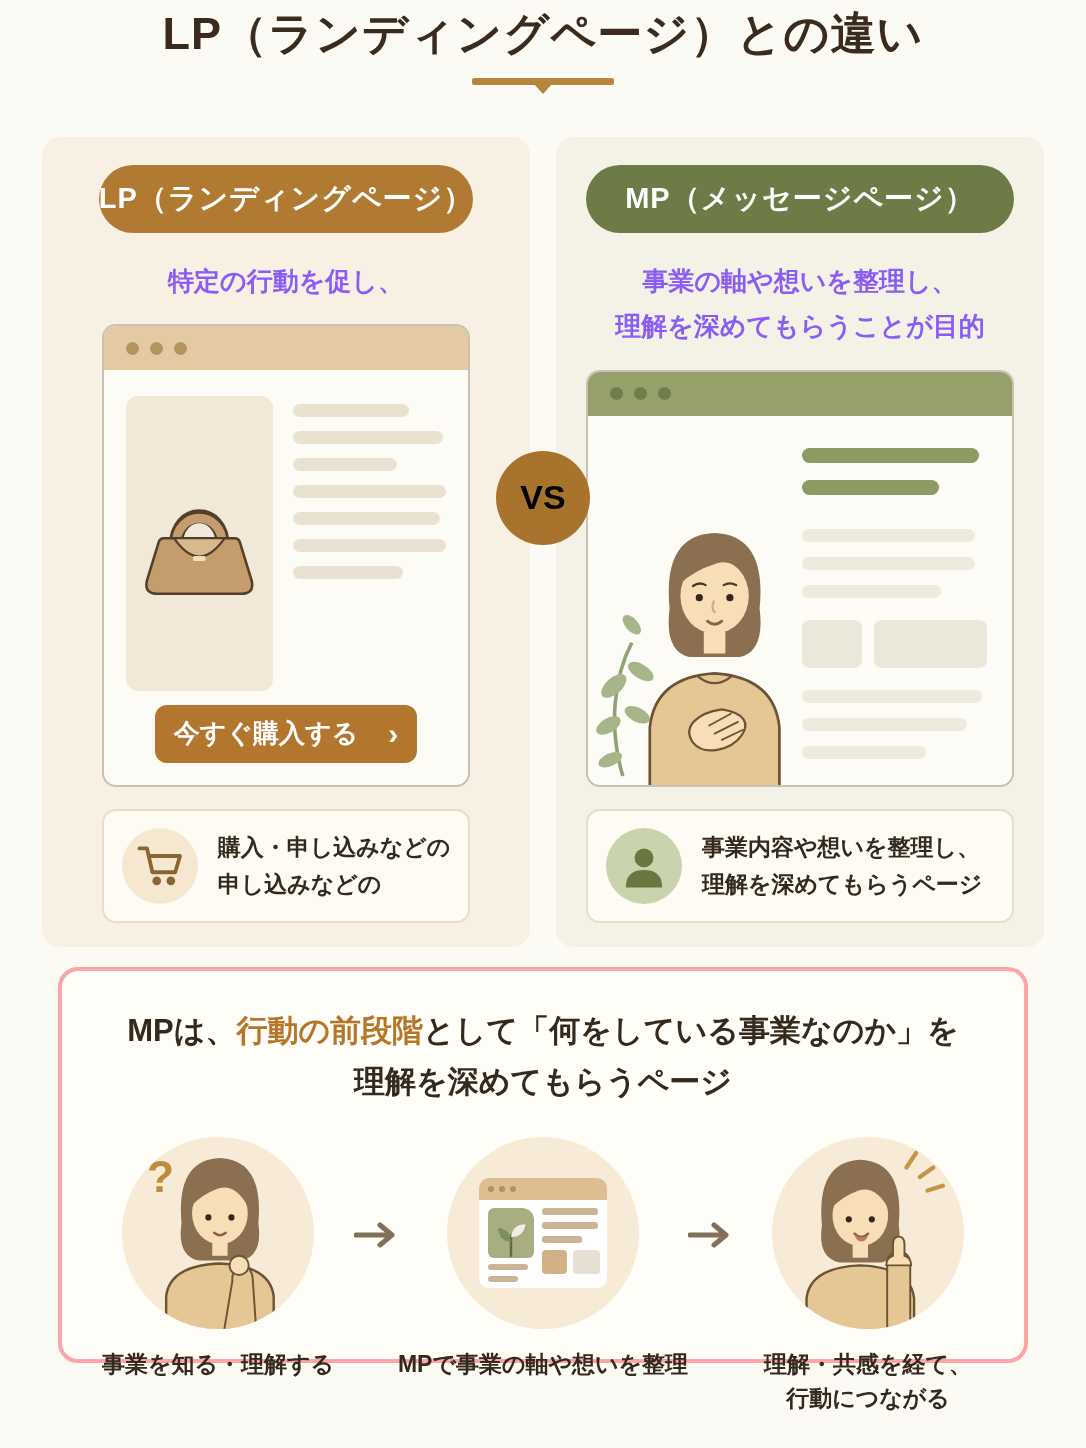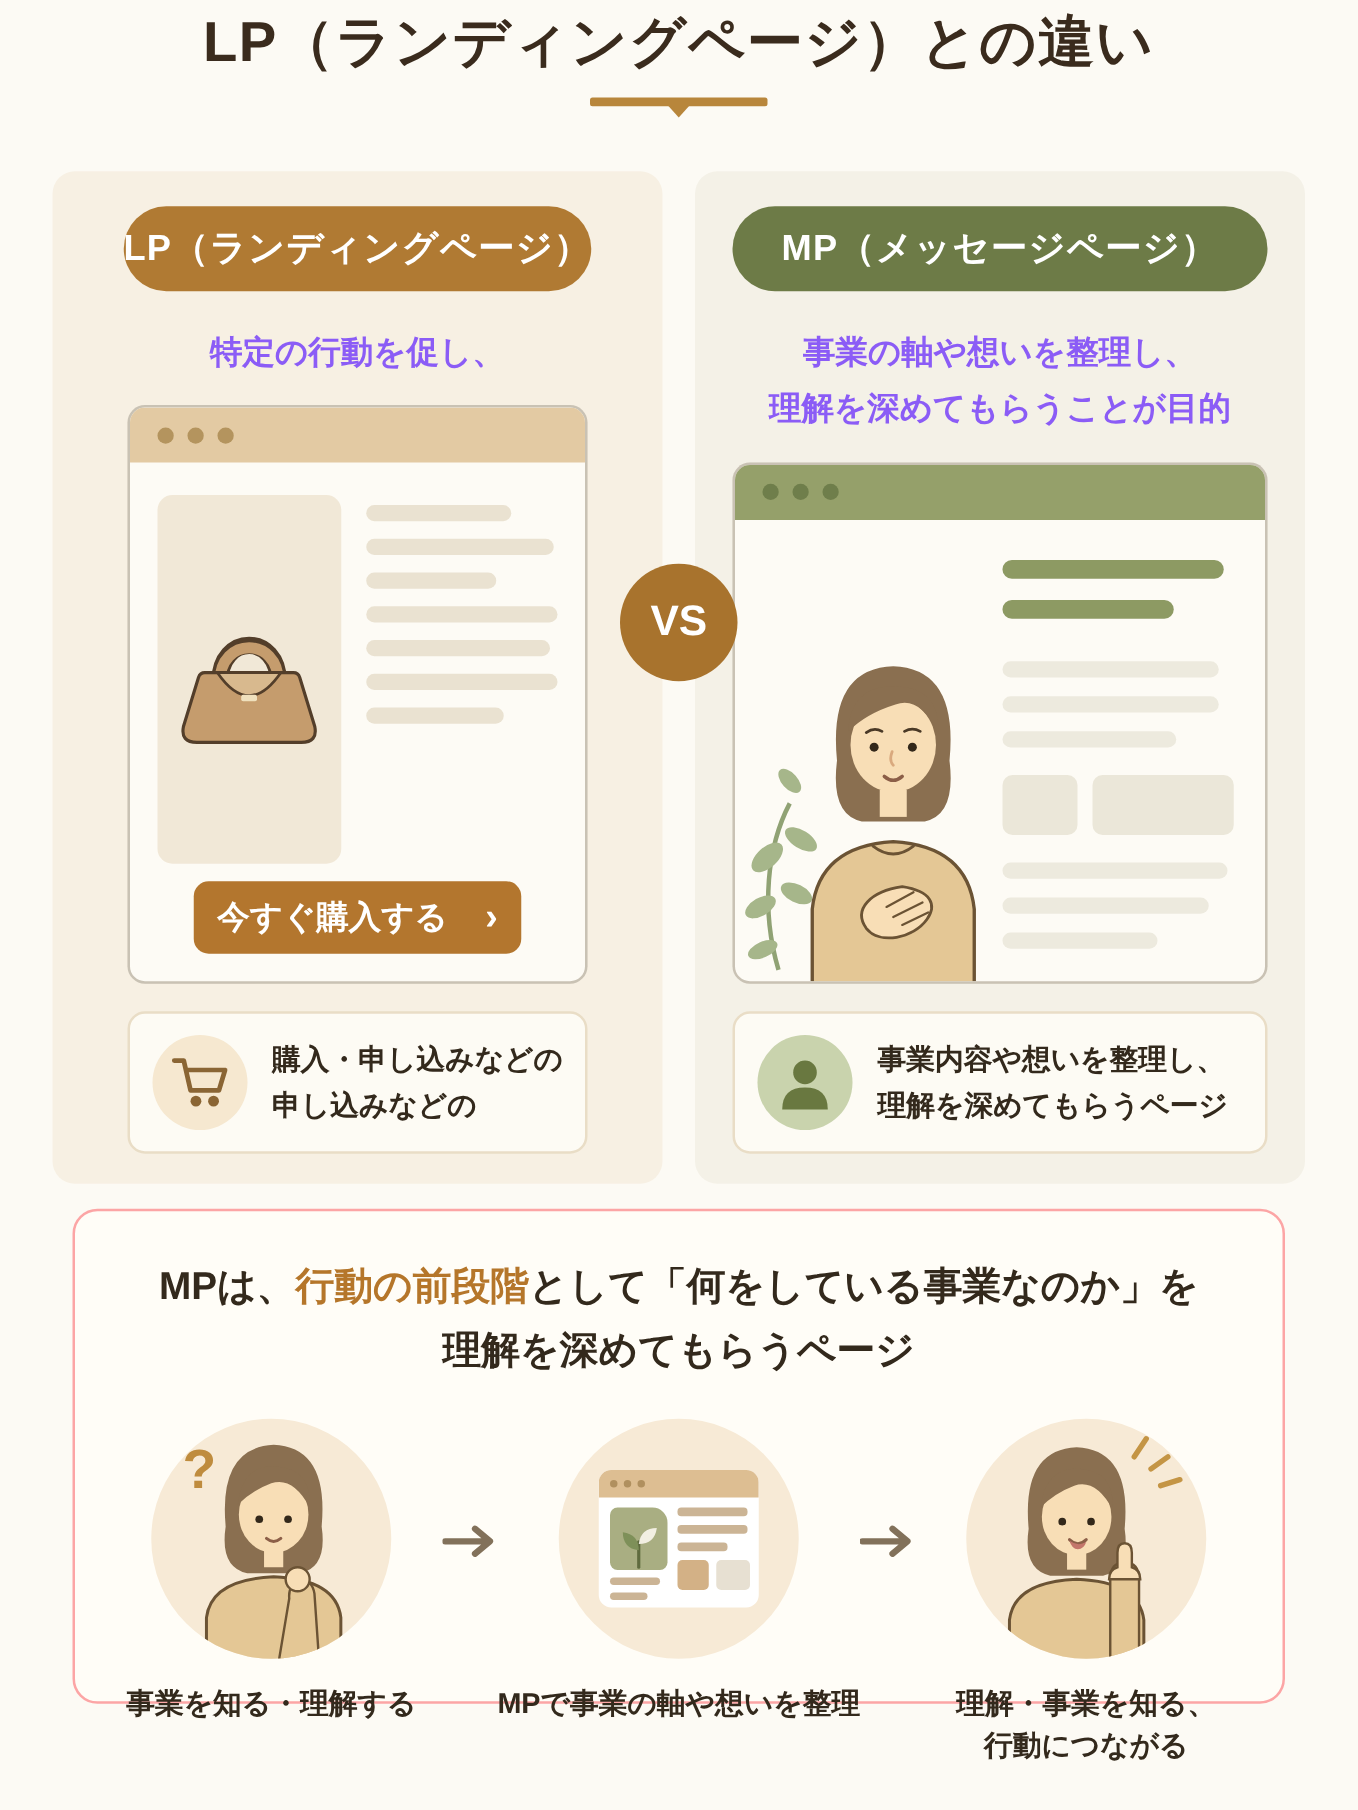--- a/index.html
+++ b/index.html
@@ -107,27 +107,27 @@
   }
   .icon-circle{width:76px;height:76px;border-radius:50%;flex:none;
     display:flex;align-items:center;justify-content:center;}
   .cart-circle{background:#f6e8d0;}
   .person-circle{background:#c9d3ad;}
   .summary{font-size:23px;font-weight:700;line-height:1.6;color:#33291c;}
   
   .vs-circle{
     position:absolute;left:50%;top:314px;transform:translateX(-50%);
     width:94px;height:94px;border-radius:50%;background:#a8732d;
-    color:#ffffff;font-size:34px;font-weight:800;
+    color:#000000;font-size:34px;font-weight:800;
     display:flex;align-items:center;justify-content:center;z-index:5;
   }
   
   .bottom-card{
     margin:20px 58px 0;height:396px;
-    background:#fffdf7;border:2px solid #fca5a5;border-radius:20px;
+    background:#fffdf7;border:4px solid #fca5a5;border-radius:20px;
     padding:34px 26px 0;
   }
   .bottom-heading{
     text-align:center;font-size:31px;font-weight:800;line-height:1.65;color:#33291c;
   }
   .hl{color:#b5762a;}
   .steps{display:flex;justify-content:center;align-items:flex-start;margin-top:30px;}
   .step{width:278px;display:flex;flex-direction:column;align-items:center;}
   .step-circle{
     width:192px;height:192px;border-radius:50%;background:#f7ead6;
@@ -375,19 +375,19 @@
           <circle cx="104" cy="92" r="3.2" fill="#33281a"></circle>
           <path d="M86,107 q7,7 14,0" stroke="#8c5f48" stroke-width="2.5" fill="none" stroke-linecap="round"></path>
           <path d="M86,108 q7,5 14,1 q-2,6 -7,6 q-5,0 -7,-7 z" fill="#c4766b"></path>
           <rect x="84" y="116" width="16" height="16" fill="#f8deb6"></rect>
           <path d="M36,212 L36,174 Q40,142 92,140 Q144,142 148,174 L148,212 Z" fill="#e4c795" stroke="#6b5334" stroke-width="2.5"></path>
           <path d="M120,210 L120,140 q0,-14 12,-14 q12,0 12,14 L144,210 Z" fill="#e4c795" stroke="#6b5334" stroke-width="2"></path>
           <path d="M126,130 l0,-12 q0,-8 6,-8 q6,0 6,8 l0,12 q7,2 7,10 l-26,0 q0,-8 7,-10 z" fill="#f8deb6" stroke="#6b5334" stroke-width="2"></path>
         </svg>
       </div>
       <p class="step-caption">
-        <span>理解・事業を知る、</span><br>
+        <span>理解・共感を経て、</span><br>
         <span>行動につながる</span>
       </p>
     </div>
 
   </div>
 </section>
 
 </body></html>

